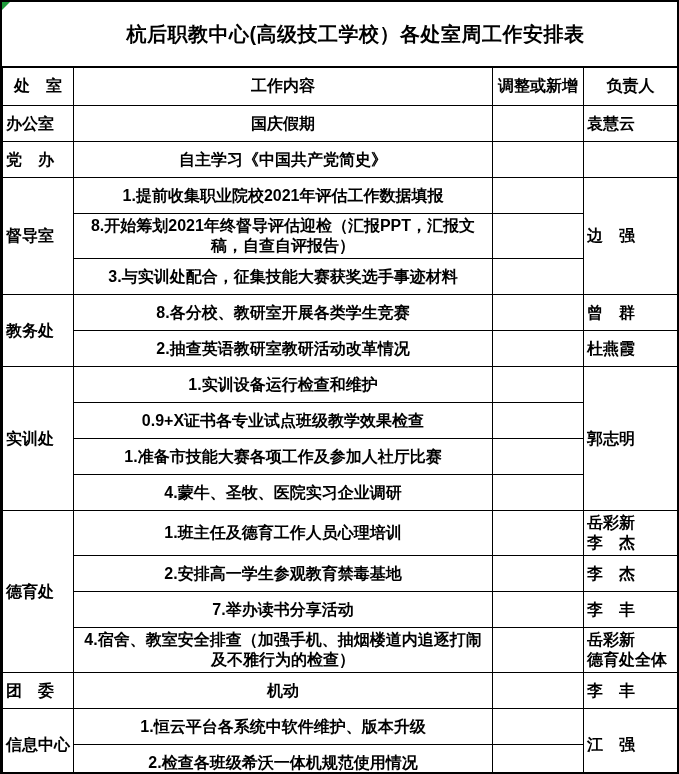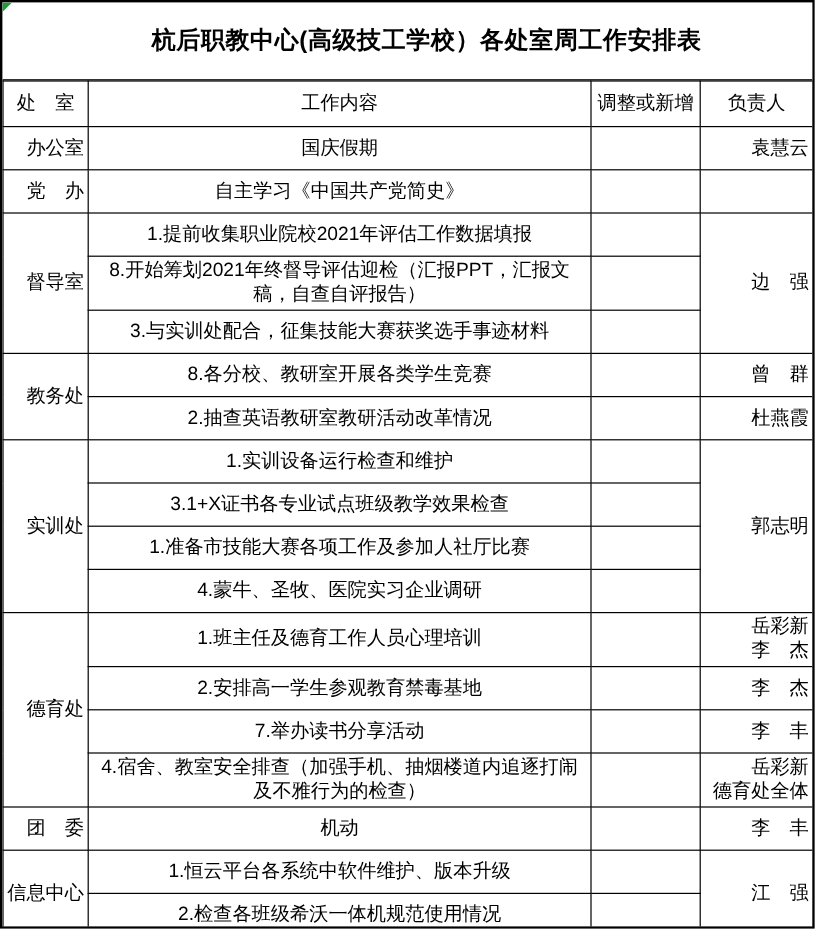--- a/index.html
+++ b/index.html
@@ -53,46 +53,46 @@
   table.schedule {
     width: 675px;
     height: 706px;
     border-collapse: collapse;
     table-layout: fixed;
   }
   table.schedule th,
   table.schedule td {
     border: 1px solid #000000;
     font-size: 16px;
-    font-weight: 400;
+    font-weight: 700;
     overflow: hidden;
   }
   table.schedule th {
     height: 37px;
     text-align: center;
     padding: 0 2px;
   }
   table.schedule td {
     height: 31px;
     padding: 2px 3px;
     line-height: 20px;
   }
   td.cell-dept {
-    text-align: right;
+    text-align: left;
     padding: 2px 1px;
   }
   td.cell-content {
     text-align: center;
     padding-left: 5px;
   }
   td.cell-adjust {
     text-align: center;
   }
   td.cell-resp {
-    text-align: right;
+    text-align: left;
     white-space: pre-line;
   }
 </style>
 </head>
 <body>
 
 <div class="sheet">
   <div class="corner-marker" style="border-top-color: rgb(30, 156, 58);"></div>
 
   <div class="title-block">
@@ -152,21 +152,21 @@
           <td class="cell-adjust"></td>
           <td class="cell-resp">杜燕霞</td>
         </tr>
         <tr>
           <td class="cell-dept" rowspan="4">实训处</td>
           <td class="cell-content">1.实训设备运行检查和维护</td>
           <td class="cell-adjust"></td>
           <td class="cell-resp" rowspan="4">郭志明</td>
         </tr>
         <tr>
-          <td class="cell-content">3.1+X证书各专业试点班级教学效果检查</td>
+          <td class="cell-content">0.9+X证书各专业试点班级教学效果检查</td>
           <td class="cell-adjust"></td>
         </tr>
         <tr>
           <td class="cell-content">1.准备市技能大赛各项工作及参加人社厅比赛</td>
           <td class="cell-adjust"></td>
         </tr>
         <tr>
           <td class="cell-content">4.蒙牛、圣牧、医院实习企业调研</td>
           <td class="cell-adjust"></td>
         </tr>

